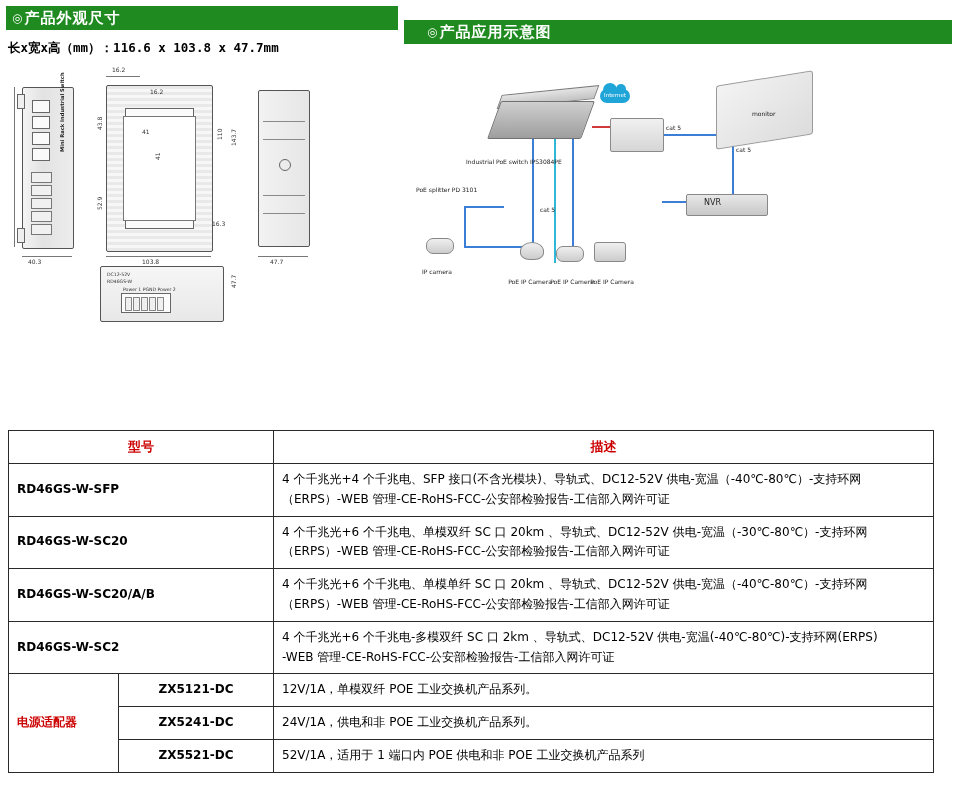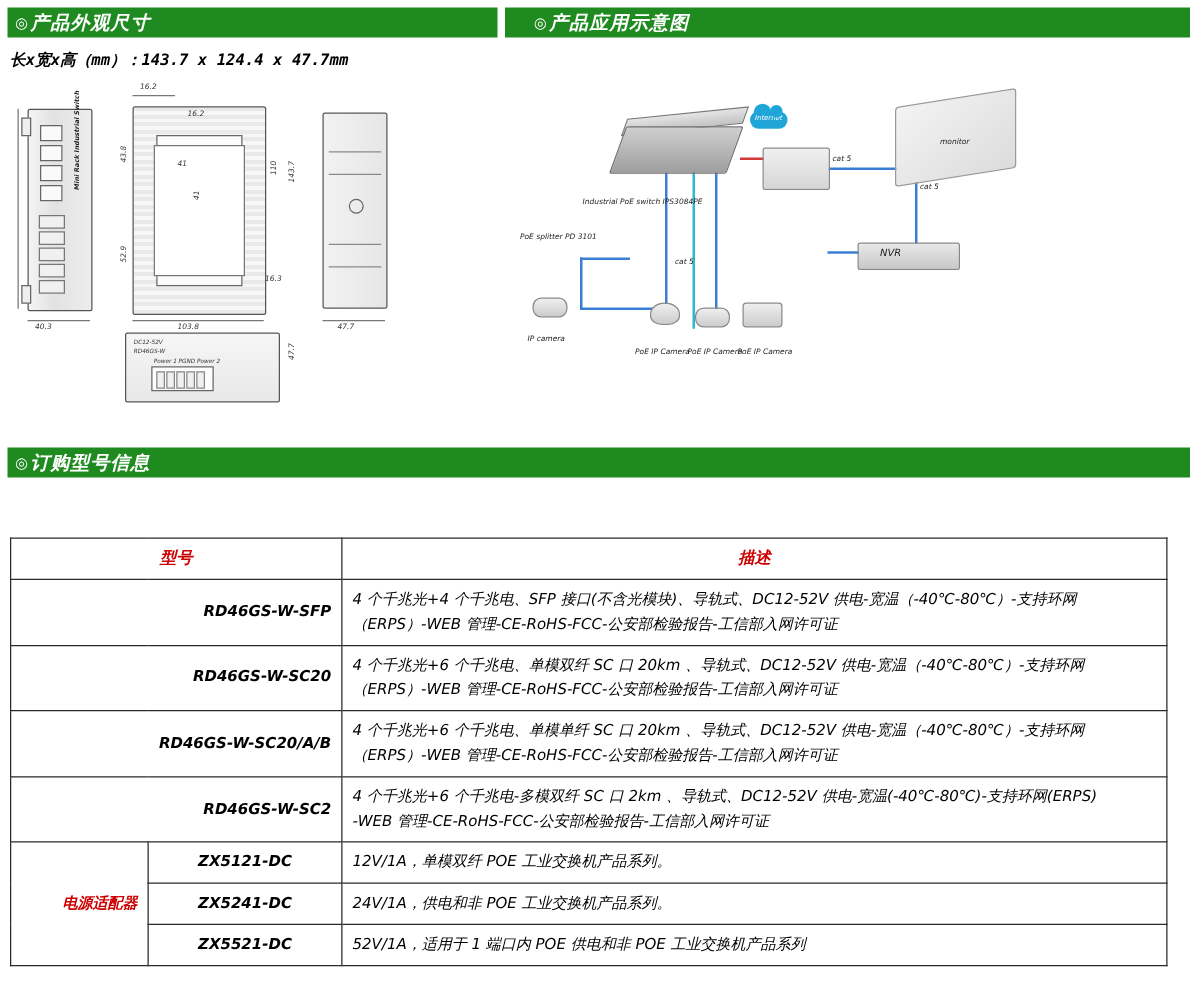--- a/index.html
+++ b/index.html
@@ -12,21 +12,20 @@
     height: 804px;
     font-family: "Liberation Serif", serif;
     color: #000;
     position: relative;
     overflow: hidden;
   }
   .page {
     position: relative;
     width: 957px;
     height: 648px;
-    font-style: italic;
   }
 
   
   .sec-bar {
     position: absolute;
     height: 24px;
     background: #1f8a1f;
     color: #ffffff;
     font-family: "DejaVu Sans", sans-serif;
     font-size: 15px;
@@ -37,21 +36,21 @@
     letter-spacing: 1px;
     white-space: nowrap;
   }
   .sec-bar .bullet {
     display: inline-block;
     font-size: 12px;
     vertical-align: 1px;
     margin-right: 1px;
   }
   #bar-dim  { left: 6px;  top: 6px;  width: 392px; }
-  #bar-app  { left: 404px; top: 6px; width: 548px; padding-left: 23px; }
+  #bar-app  { left: 404px; top: 20px; width: 548px; padding-left: 23px; }
   #bar-ord  { left: 6px;  top: 358px; width: 946px; }
 
   .dim-line {
     position: absolute;
     left: 8px;
     top: 40px;
     font-family: "DejaVu Sans Mono", monospace;
     font-size: 12.5px;
     font-weight: bold;
     letter-spacing: 0px;
@@ -347,31 +346,31 @@
   }
   table.ord th {
     color: #cc0000;
     font-weight: bold;
     text-align: center;
     font-size: 13px;
     height: 26px;
     padding: 3px 6px;
   }
   td.model {
-    text-align: right;
+    text-align: left;
     font-weight: bold;
     font-size: 12.5px;
     white-space: nowrap;
   }
   td.desc {
     text-align: left;
     font-size: 11.5px;
   }
   td.adapter-head {
-    text-align: right;
+    text-align: left;
     color: #cc0000;
     font-weight: bold;
     font-size: 12.5px;
   }
   td.adapter-model {
     text-align: center;
     font-weight: bold;
     font-size: 12px;
     white-space: nowrap;
   }
@@ -382,21 +381,21 @@
 <div class="page">
 
   <div class="sec-bar" id="bar-dim">
     <span class="bullet">◎</span><span>产品外观尺寸</span>
   </div>
 
   <div class="sec-bar" id="bar-app">
     <span class="bullet">◎</span><span>产品应用示意图</span>
   </div>
 
-  <div class="dim-line">长x宽x高（mm）：143.7 x 124.4 x 47.7mm</div>
+  <div class="dim-line">长x宽x高（mm）：116.6 x 103.8 x 47.7mm</div>
 
   <div class="drawings">
 
     <div class="fv">
       <div class="ear" style="top:6px;"></div>
       <div class="ear" style="top:140px;"></div>
       <div class="vtext" style="left:36px; top:64px;">Mini Rack Industrial Switch</div>
       <div class="port" style="top:12px;"></div>
       <div class="port" style="top:28px;"></div>
       <div class="port" style="top:44px;"></div>
@@ -495,23 +494,20 @@
     <div class="cam dome" style="left:116px; top:196px;"></div>
     <div class="ad-label" style="left:96px; top:232px; width:60px;">PoE IP Camera</div>
 
     <div class="cam bullet" style="left:152px; top:200px;"></div>
     <div class="ad-label" style="left:138px; top:232px; width:60px;">PoE IP Camera</div>
 
     <div class="cam" style="left:190px; top:196px; width:30px; height:18px;"></div>
     <div class="ad-label" style="left:178px; top:232px; width:60px;">PoE IP Camera</div>
   </div>
 
-  <div class="sec-bar" id="bar-ord">
-    <span class="bullet">◎</span><span>订购型号信息</span>
-  </div>
 
   <table class="ord">
     <colgroup>
       <col style="width:110px;">
       <col style="width:155px;">
       <col>
     </colgroup>
     <thead>
       <tr>
         <th colspan="2">型号</th>
@@ -522,21 +518,21 @@
       <tr>
         <td class="model" colspan="2">RD46GS-W-SFP</td>
         <td class="desc">
           <div>4 个千兆光+4 个千兆电、SFP 接口(不含光模块)、导轨式、DC12-52V 供电-宽温（-40℃-80℃）-支持环网</div>
           <div>（ERPS）-WEB 管理-CE-RoHS-FCC-公安部检验报告-工信部入网许可证</div>
         </td>
       </tr>
       <tr>
         <td class="model" colspan="2">RD46GS-W-SC20</td>
         <td class="desc">
-          <div>4 个千兆光+6 个千兆电、单模双纤 SC 口 20km 、导轨式、DC12-52V 供电-宽温（-40℃-80℃）-支持环网</div>
+          <div>4 个千兆光+6 个千兆电、单模双纤 SC 口 20km 、导轨式、DC12-52V 供电-宽温（-30℃-80℃）-支持环网</div>
           <div>（ERPS）-WEB 管理-CE-RoHS-FCC-公安部检验报告-工信部入网许可证</div>
         </td>
       </tr>
       <tr>
         <td class="model" colspan="2">RD46GS-W-SC20/A/B</td>
         <td class="desc">
           <div>4 个千兆光+6 个千兆电、单模单纤 SC 口 20km 、导轨式、DC12-52V 供电-宽温（-40℃-80℃）-支持环网</div>
           <div>（ERPS）-WEB 管理-CE-RoHS-FCC-公安部检验报告-工信部入网许可证</div>
         </td>
       </tr>

